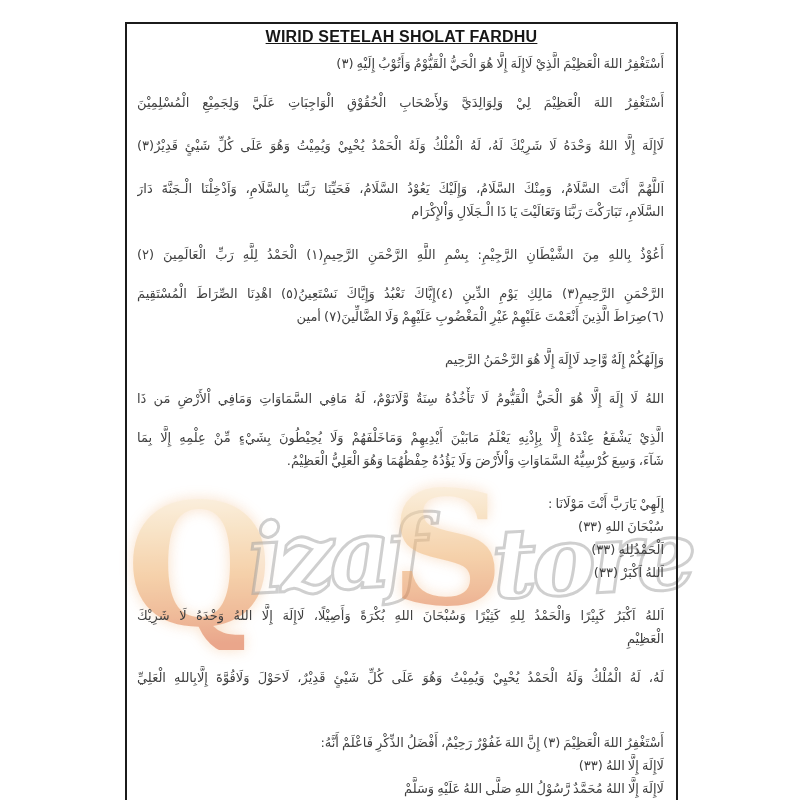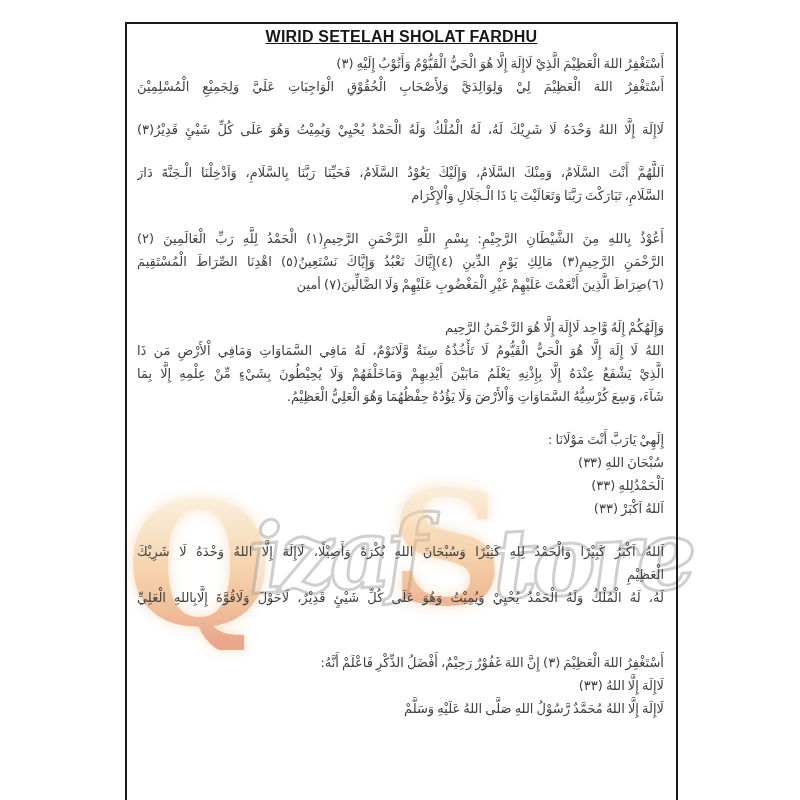--- a/index.html
+++ b/index.html
@@ -87,21 +87,21 @@
     font-size: 13px;
     line-height: 23px;
     height: 23px;
     overflow: hidden;
     word-spacing: -1px;
     font-family: "DejaVu Sans", sans-serif;
   }
   .al-r { text-align: right; white-space: nowrap; }
   .al-l { text-align: right;  white-space: nowrap; }
   .al-c { text-align: center; white-space: nowrap; }
-  .al-j { text-align: justify; text-align-last: justify; white-space: normal; }
+  .al-j { text-align: justify; text-align-last: justify; white-space: normal; margin-top: 16px; }
 </style>
 </head>
 <body>
 
 <div class="canvas">
 
   <div class="watermark-layer">
     <span class="wm-flame wm-flame-q">Q</span>
     <span class="wm-script wm-script-izaf">izaf</span>
     <span class="wm-flame wm-flame-s">S</span>

